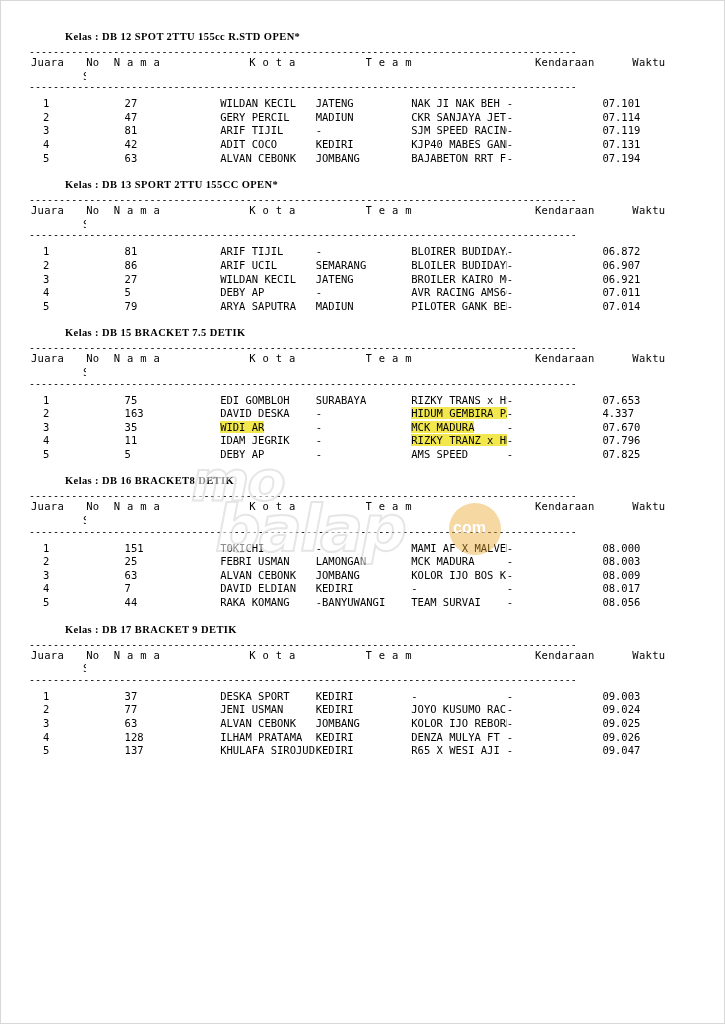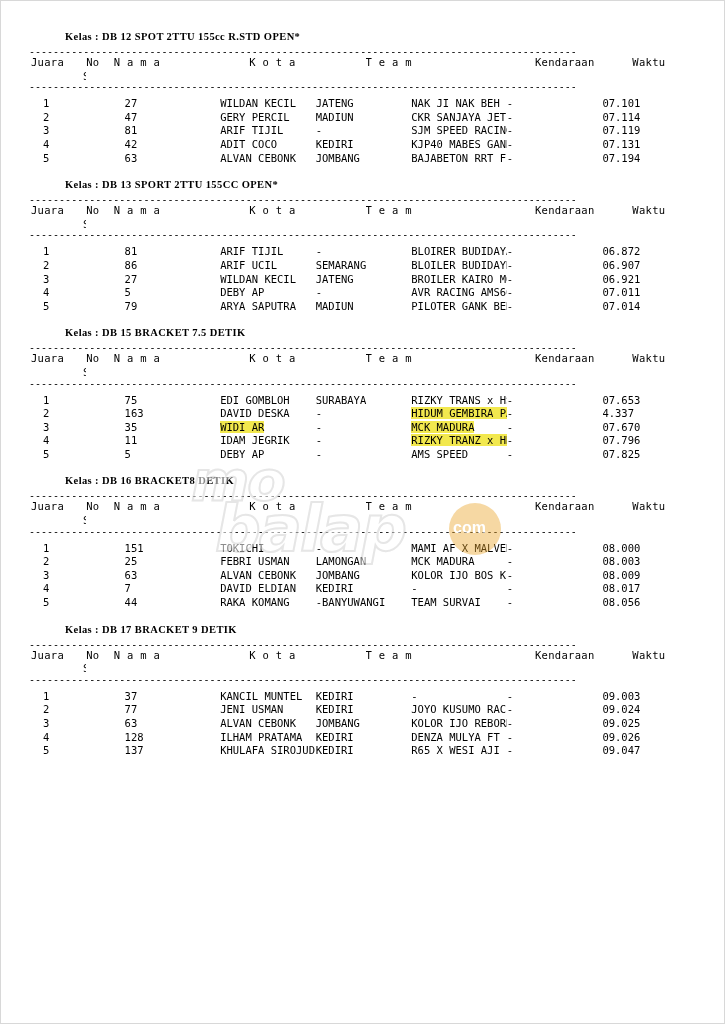--- a/index.html
+++ b/index.html
@@ -449,21 +449,21 @@
       </table>
       <div class="rule">-------------------------------------------------------------------------------------------</div>
       <table class="tbl">
         <tbody>
           <tr class="rows-gap">
               <td colspan="7"></td>
             </tr>
           <tr>
             <td class="c-juara"><span class="rank">1</span></td>
             <td class="c-no">37</td>
-            <td class="c-nama">KANCIL MUNTEL</td>
+            <td class="c-nama">DESKA SPORT</td>
             <td class="c-kota">KEDIRI</td>
             <td class="c-team">-</td>
             <td class="c-kend">-</td>
             <td class="c-waktu">09.003</td>
           </tr>
           <tr>
             <td class="c-juara"><span class="rank">2</span></td>
             <td class="c-no">77</td>
             <td class="c-nama">JENI USMAN</td>
             <td class="c-kota">KEDIRI</td>

